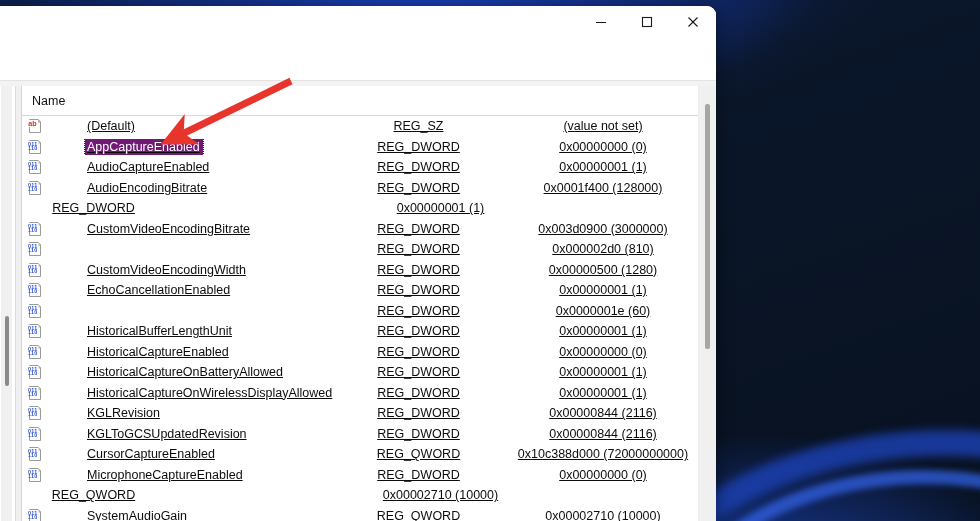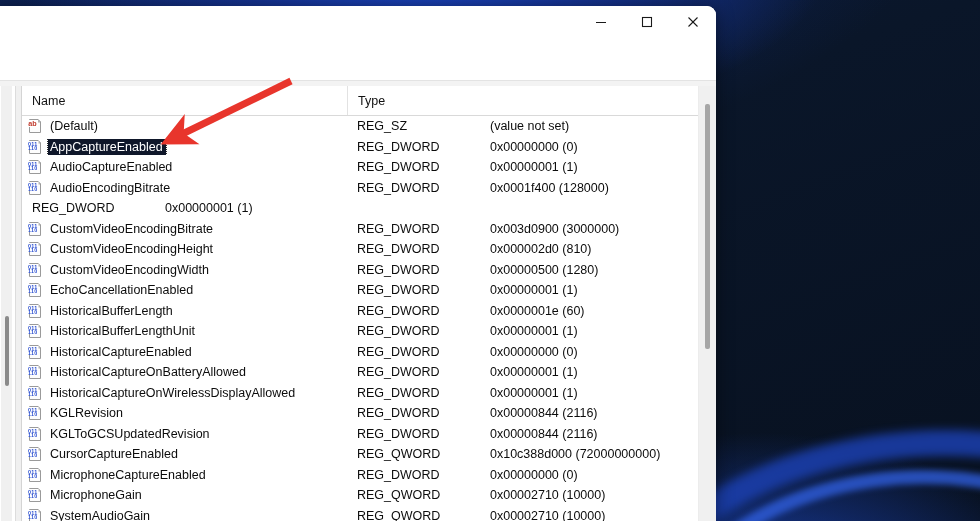--- a/index.html
+++ b/index.html
@@ -10,20 +10,21 @@
     overflow: hidden;
     font-family: "Liberation Sans", sans-serif;
   }
 
   #screen {
     position: relative;
     width: 980px;
     height: 521px;
     overflow: hidden;
     background: #0a1526;
+    text-align: center;
   }
 
   
   .desktop {
     position: absolute;
     inset: 0;
     background:
       radial-gradient(ellipse 420px 260px at 760px 620px, #1b3ea8 0%, #14307e 30%, rgba(13,30,70,0) 72%),
       radial-gradient(ellipse 600px 300px at 640px 700px, #16348f 0%, rgba(12,26,62,0) 70%),
       radial-gradient(ellipse 520px 200px at 420px -30px, #1c48c9 0%, #15328f 35%, rgba(10,22,54,0) 78%),
@@ -204,38 +205,40 @@
   .rows {
     position: relative;
   }
   .row {
     height: 20.5px;
     display: flex;
     align-items: center;
     font-size: 12.5px;
     color: #0c0c0c;
     white-space: nowrap;
+    text-decoration: underline;
   }
   .cell-name {
     width: 325px;
     display: flex;
     align-items: center;
     padding-left: 5px;
     box-sizing: border-box;
     overflow: hidden;
   }
   .cell-type { width: 133px; padding-left: 10px; box-sizing: border-box; }
   .cell-data { flex: 1 1 auto; padding-left: 10px; box-sizing: border-box; }
 
   .name-text {
     padding: 1px 3px 1px 2px;
     line-height: 14px;
+    margin-left: 37px;
   }
   .row.selected .name-text {
-    background: #0f172a;
+    background: #701a75;
     color: #ffffff;
     outline: 1px dotted #2b2b2b;
     outline-offset: 0px;
   }
 
   
   .vicon {
     width: 16px;
     height: 16px;
     flex: 0 0 16px;
@@ -318,23 +321,20 @@
       </div>
 
       <div class="splitter"></div>
 
       <div class="list-pane">
 
         <div class="list-header">
           <div class="col-h col-name">
             <span>Name</span>
           </div>
-          <div class="col-h col-type">
-            <span>Type</span>
-          </div>
         </div>
 
         <div class="rows" id="rows">
             <div class="row">
               <div class="cell-name">
                 <span class="vicon">
                   <svg width="16" height="16" viewBox="0 0 16 16">
                     <path d="M2.5 1.5 H11 L13.5 4 V14.5 H2.5 Z" fill="#fdfdfd" stroke="#9a9a9a" stroke-width="1"></path>
                     <path d="M11 1.5 L13.5 4 H11 Z" fill="#e6e6e6" stroke="#9a9a9a" stroke-width="0.8"></path>
                     <rect x="1" y="2" width="10" height="7" fill="#ffffff"></rect>
@@ -418,21 +418,20 @@
               <div class="cell-name">
                 <span class="vicon">
                   <svg width="16" height="16" viewBox="0 0 16 16">
                     <path d="M2.5 1.5 H11 L13.5 4 V14.5 H2.5 Z" fill="#fdfdfd" stroke="#9a9a9a" stroke-width="1"></path>
                     <path d="M11 1.5 L13.5 4 H11 Z" fill="#e6e6e6" stroke="#9a9a9a" stroke-width="0.8"></path>
                     <rect x="1" y="2" width="10.5" height="8.5" fill="#ffffff"></rect>
                     <text x="1.1" y="6.6" font-family="Liberation Sans, sans-serif" font-size="5.4" font-weight="bold" fill="#2b4fd0" letter-spacing="0.2">011</text>
                     <text x="1.1" y="11.4" font-family="Liberation Sans, sans-serif" font-size="5.4" font-weight="bold" fill="#2b4fd0" letter-spacing="0.2">110</text>
                   </svg>
                 </span>
-                <span class="name-text">CustomVideoEncodingHeight</span>
               </div>
               <div class="cell-type">REG_DWORD</div>
               <div class="cell-data">0x000002d0 (810)</div>
             </div>
             <div class="row">
               <div class="cell-name">
                 <span class="vicon">
                   <svg width="16" height="16" viewBox="0 0 16 16">
                     <path d="M2.5 1.5 H11 L13.5 4 V14.5 H2.5 Z" fill="#fdfdfd" stroke="#9a9a9a" stroke-width="1"></path>
                     <path d="M11 1.5 L13.5 4 H11 Z" fill="#e6e6e6" stroke="#9a9a9a" stroke-width="0.8"></path>
@@ -466,21 +465,20 @@
               <div class="cell-name">
                 <span class="vicon">
                   <svg width="16" height="16" viewBox="0 0 16 16">
                     <path d="M2.5 1.5 H11 L13.5 4 V14.5 H2.5 Z" fill="#fdfdfd" stroke="#9a9a9a" stroke-width="1"></path>
                     <path d="M11 1.5 L13.5 4 H11 Z" fill="#e6e6e6" stroke="#9a9a9a" stroke-width="0.8"></path>
                     <rect x="1" y="2" width="10.5" height="8.5" fill="#ffffff"></rect>
                     <text x="1.1" y="6.6" font-family="Liberation Sans, sans-serif" font-size="5.4" font-weight="bold" fill="#2b4fd0" letter-spacing="0.2">011</text>
                     <text x="1.1" y="11.4" font-family="Liberation Sans, sans-serif" font-size="5.4" font-weight="bold" fill="#2b4fd0" letter-spacing="0.2">110</text>
                   </svg>
                 </span>
-                <span class="name-text">HistoricalBufferLength</span>
               </div>
               <div class="cell-type">REG_DWORD</div>
               <div class="cell-data">0x0000001e (60)</div>
             </div>
             <div class="row">
               <div class="cell-name">
                 <span class="vicon">
                   <svg width="16" height="16" viewBox="0 0 16 16">
                     <path d="M2.5 1.5 H11 L13.5 4 V14.5 H2.5 Z" fill="#fdfdfd" stroke="#9a9a9a" stroke-width="1"></path>
                     <path d="M11 1.5 L13.5 4 H11 Z" fill="#e6e6e6" stroke="#9a9a9a" stroke-width="0.8"></path>
@@ -600,32 +598,20 @@
                     <text x="1.1" y="6.6" font-family="Liberation Sans, sans-serif" font-size="5.4" font-weight="bold" fill="#2b4fd0" letter-spacing="0.2">011</text>
                     <text x="1.1" y="11.4" font-family="Liberation Sans, sans-serif" font-size="5.4" font-weight="bold" fill="#2b4fd0" letter-spacing="0.2">110</text>
                   </svg>
                 </span>
                 <span class="name-text">MicrophoneCaptureEnabled</span>
               </div>
               <div class="cell-type">REG_DWORD</div>
               <div class="cell-data">0x00000000 (0)</div>
             </div>
             <div class="row">
-              <div class="cell-name">
-                <span class="vicon">
-                  <svg width="16" height="16" viewBox="0 0 16 16">
-                    <path d="M2.5 1.5 H11 L13.5 4 V14.5 H2.5 Z" fill="#fdfdfd" stroke="#9a9a9a" stroke-width="1"></path>
-                    <path d="M11 1.5 L13.5 4 H11 Z" fill="#e6e6e6" stroke="#9a9a9a" stroke-width="0.8"></path>
-                    <rect x="1" y="2" width="10.5" height="8.5" fill="#ffffff"></rect>
-                    <text x="1.1" y="6.6" font-family="Liberation Sans, sans-serif" font-size="5.4" font-weight="bold" fill="#2b4fd0" letter-spacing="0.2">011</text>
-                    <text x="1.1" y="11.4" font-family="Liberation Sans, sans-serif" font-size="5.4" font-weight="bold" fill="#2b4fd0" letter-spacing="0.2">110</text>
-                  </svg>
-                </span>
-                <span class="name-text">MicrophoneGain</span>
-              </div>
               <div class="cell-type">REG_QWORD</div>
               <div class="cell-data">0x00002710 (10000)</div>
             </div>
             <div class="row">
               <div class="cell-name">
                 <span class="vicon">
                   <svg width="16" height="16" viewBox="0 0 16 16">
                     <path d="M2.5 1.5 H11 L13.5 4 V14.5 H2.5 Z" fill="#fdfdfd" stroke="#9a9a9a" stroke-width="1"></path>
                     <path d="M11 1.5 L13.5 4 H11 Z" fill="#e6e6e6" stroke="#9a9a9a" stroke-width="0.8"></path>
                     <rect x="1" y="2" width="10.5" height="8.5" fill="#ffffff"></rect>

